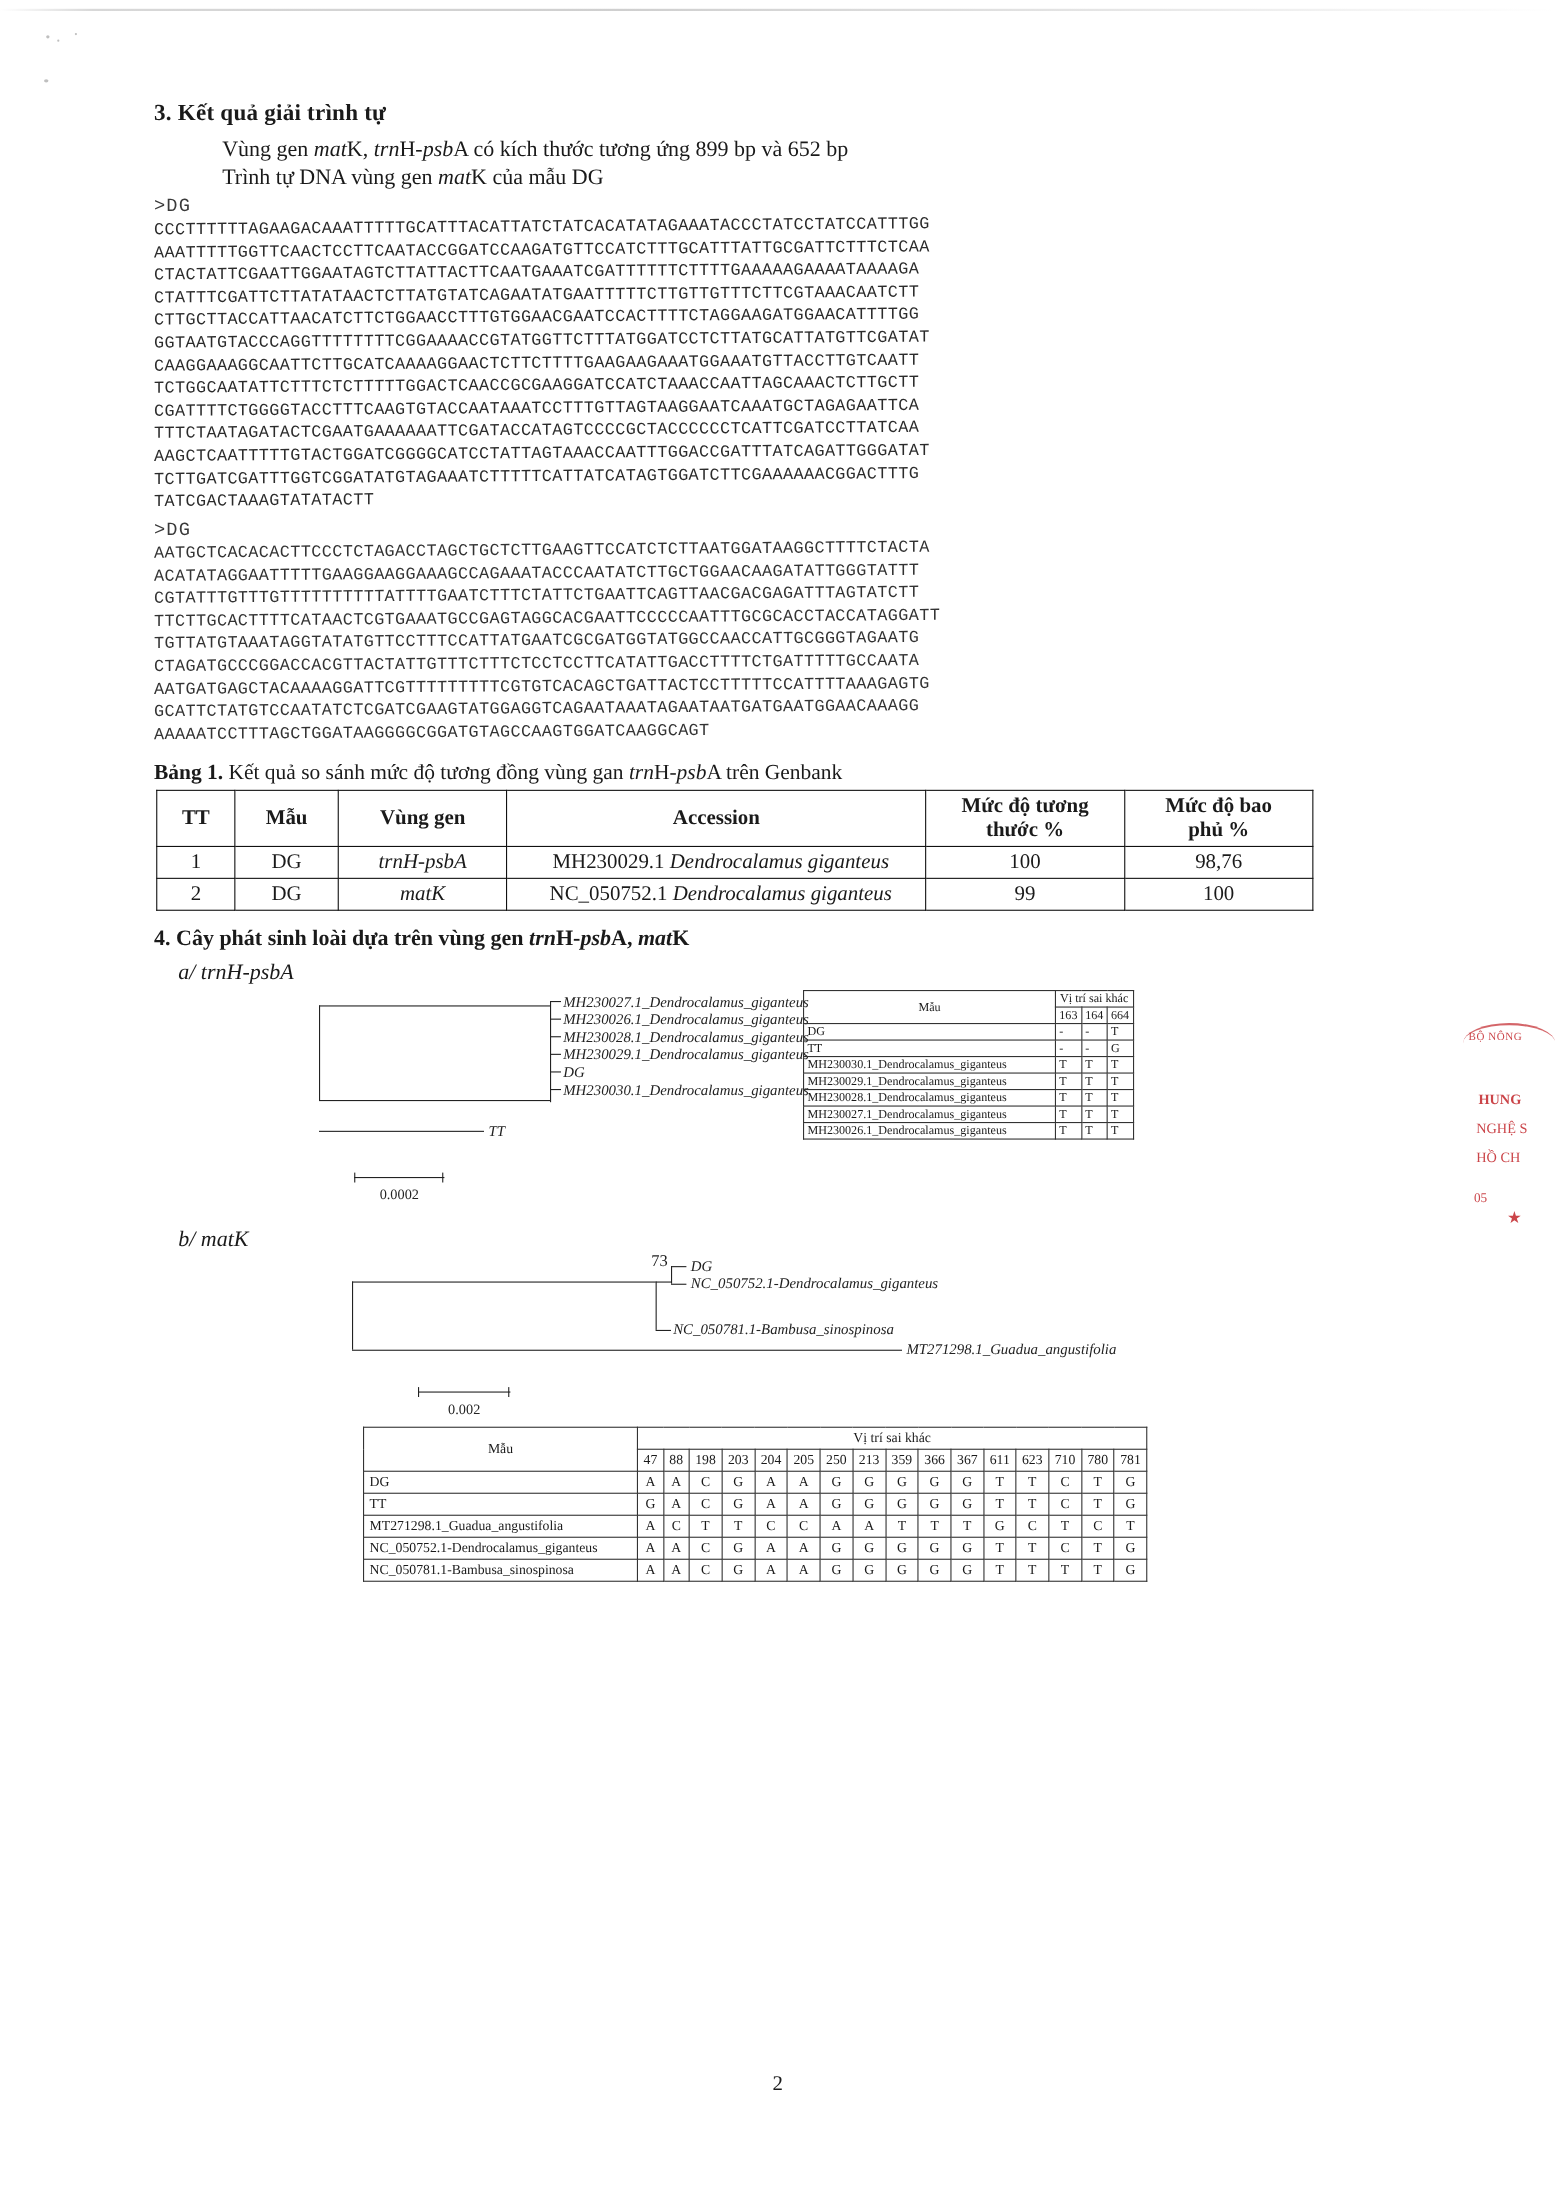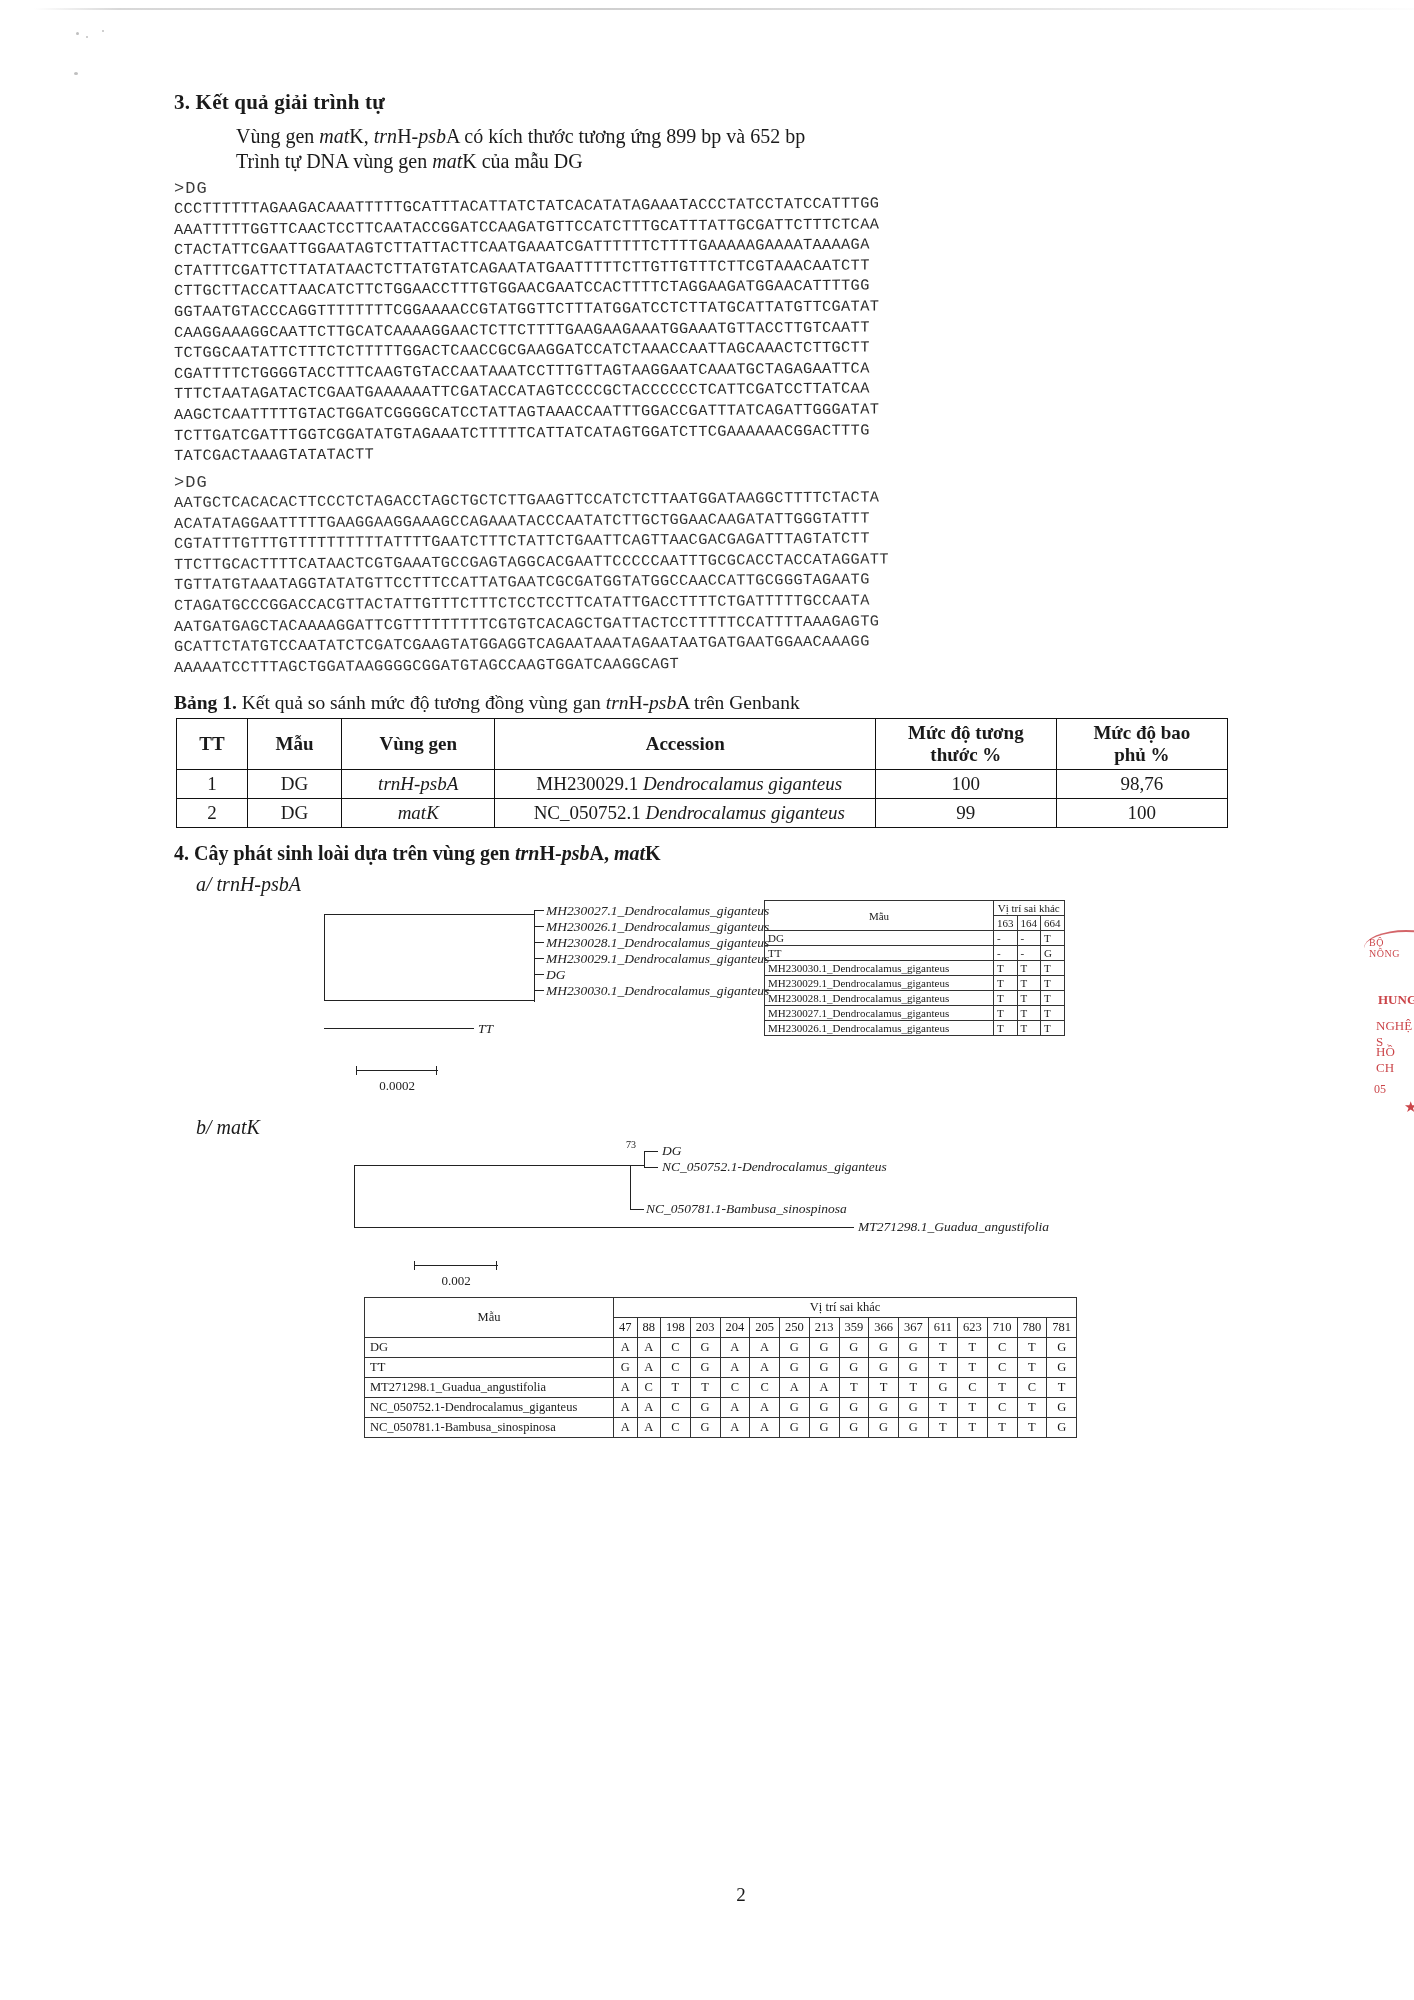--- a/index.html
+++ b/index.html
@@ -7,21 +7,20 @@
     width:1414px; height:2000px;
     background:#ffffff;
     font-family:"Liberation Serif", serif;
     color:#1a1a1a;
     position:relative;
     overflow:hidden;
   }
   .page {
     position:absolute; inset:0;
     padding:16px;
-    margin-left:34px;
   }
   
   .scan-edge-top {
     position:absolute; top:8px; left:0; width:1414px; height:2px;
     background:linear-gradient(to right, #ffffff 0%, #d8d8d8 6%, #cfcfcf 40%, #e4e4e4 70%, #ffffff 100%);
   }
   .scan-speck { position:absolute; background:#8a8a8a; border-radius:50%; opacity:.55; }
 
   .content { position:absolute; left:140px; top:90px; width:1130px; }
 
@@ -287,21 +286,21 @@
       <div class="vline" style="left:180px; top:22px; height:62px;"></div>
       <div class="hline" style="left:180px; top:84px; width:500px;"></div>
       <div class="hline" style="left:180px; top:22px; width:276px;"></div>
       <div class="vline" style="left:456px; top:22px; height:44px;"></div>
       <div class="hline" style="left:456px; top:66px; width:14px;"></div>
       <div class="hline" style="left:456px; top:22px; width:14px;"></div>
       <div class="vline" style="left:470px; top:8px; height:16px;"></div>
       <div class="hline" style="left:470px; top:8px; width:14px;"></div>
       <div class="hline" style="left:470px; top:24px; width:14px;"></div>
 
-      <div style="position:absolute; left:452px; top:-4px; font-size:10px;">73</div>
+      <div style="position:absolute; left:452px; top:-4px; font-size:15px;">73</div>
 
       <div class="tree-leaf" style="left:488px; top:0px;">DG</div>
       <div class="tree-leaf" style="left:488px; top:16px;">NC_050752.1-Dendrocalamus_giganteus</div>
       <div class="tree-leaf" style="left:472px; top:58px;">NC_050781.1-Bambusa_sinospinosa</div>
       <div class="tree-leaf" style="left:684px; top:76px;">MT271298.1_Guadua_angustifolia</div>
 
       <div class="scalebar" style="left:240px; top:122px; width:84px;">
         <div class="bar" style="width:84px;"></div>
         <div class="tick" style="left:0px;"></div>
         <div class="tick" style="left:82px;"></div>

